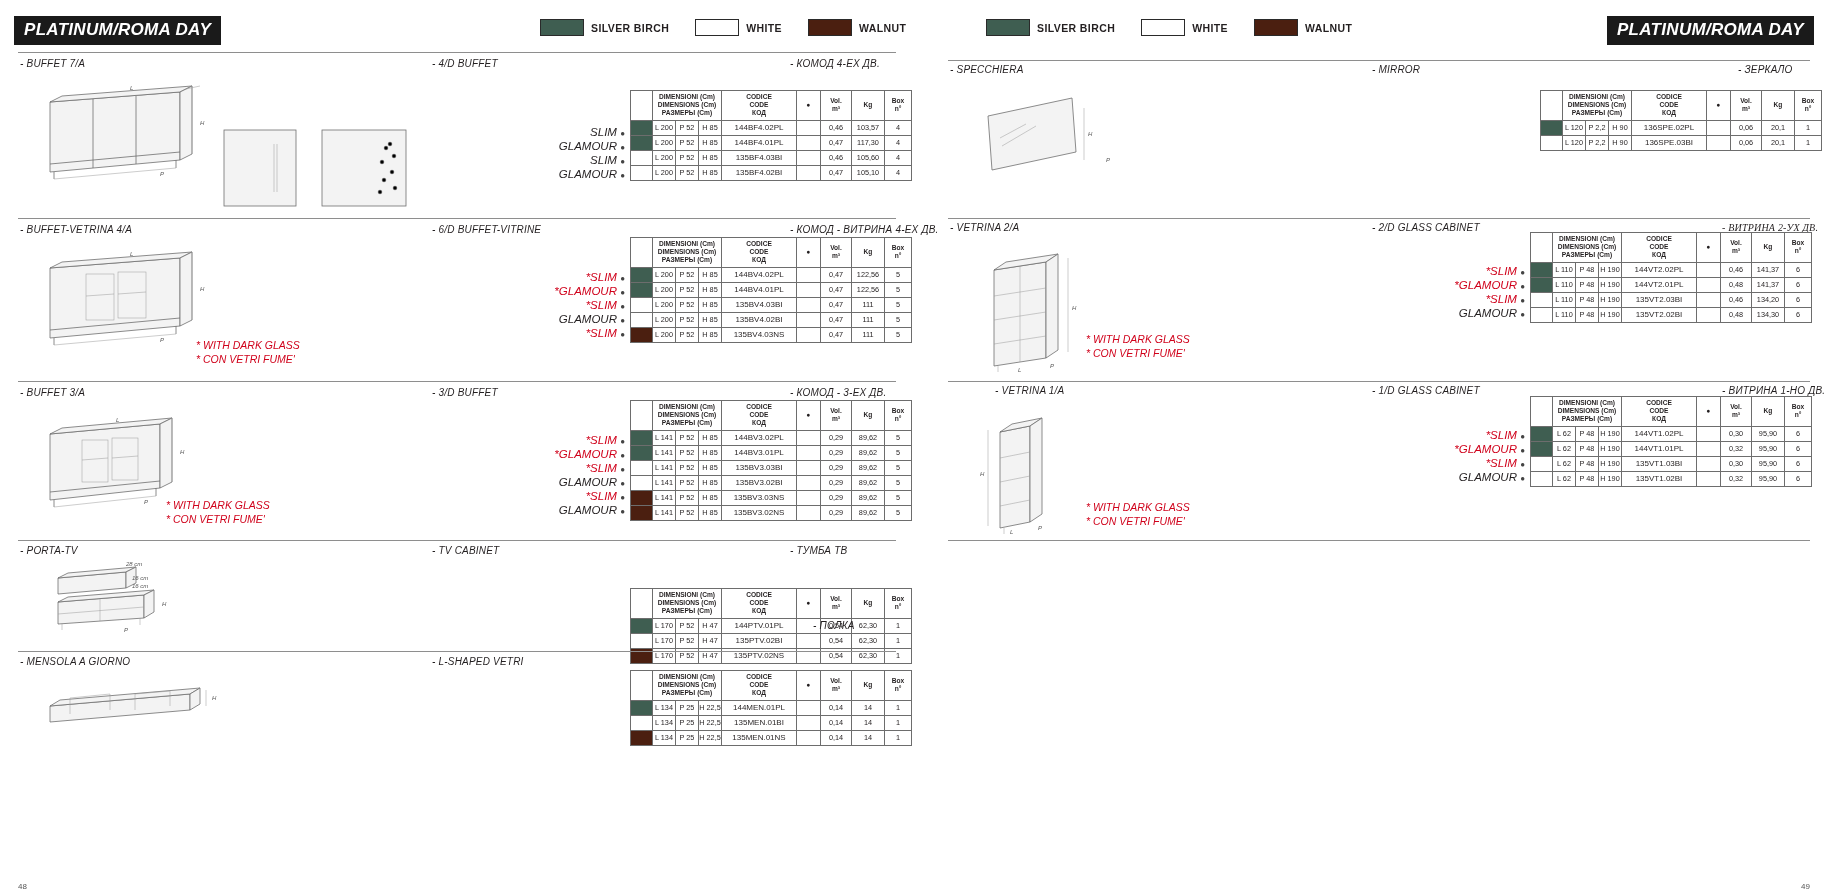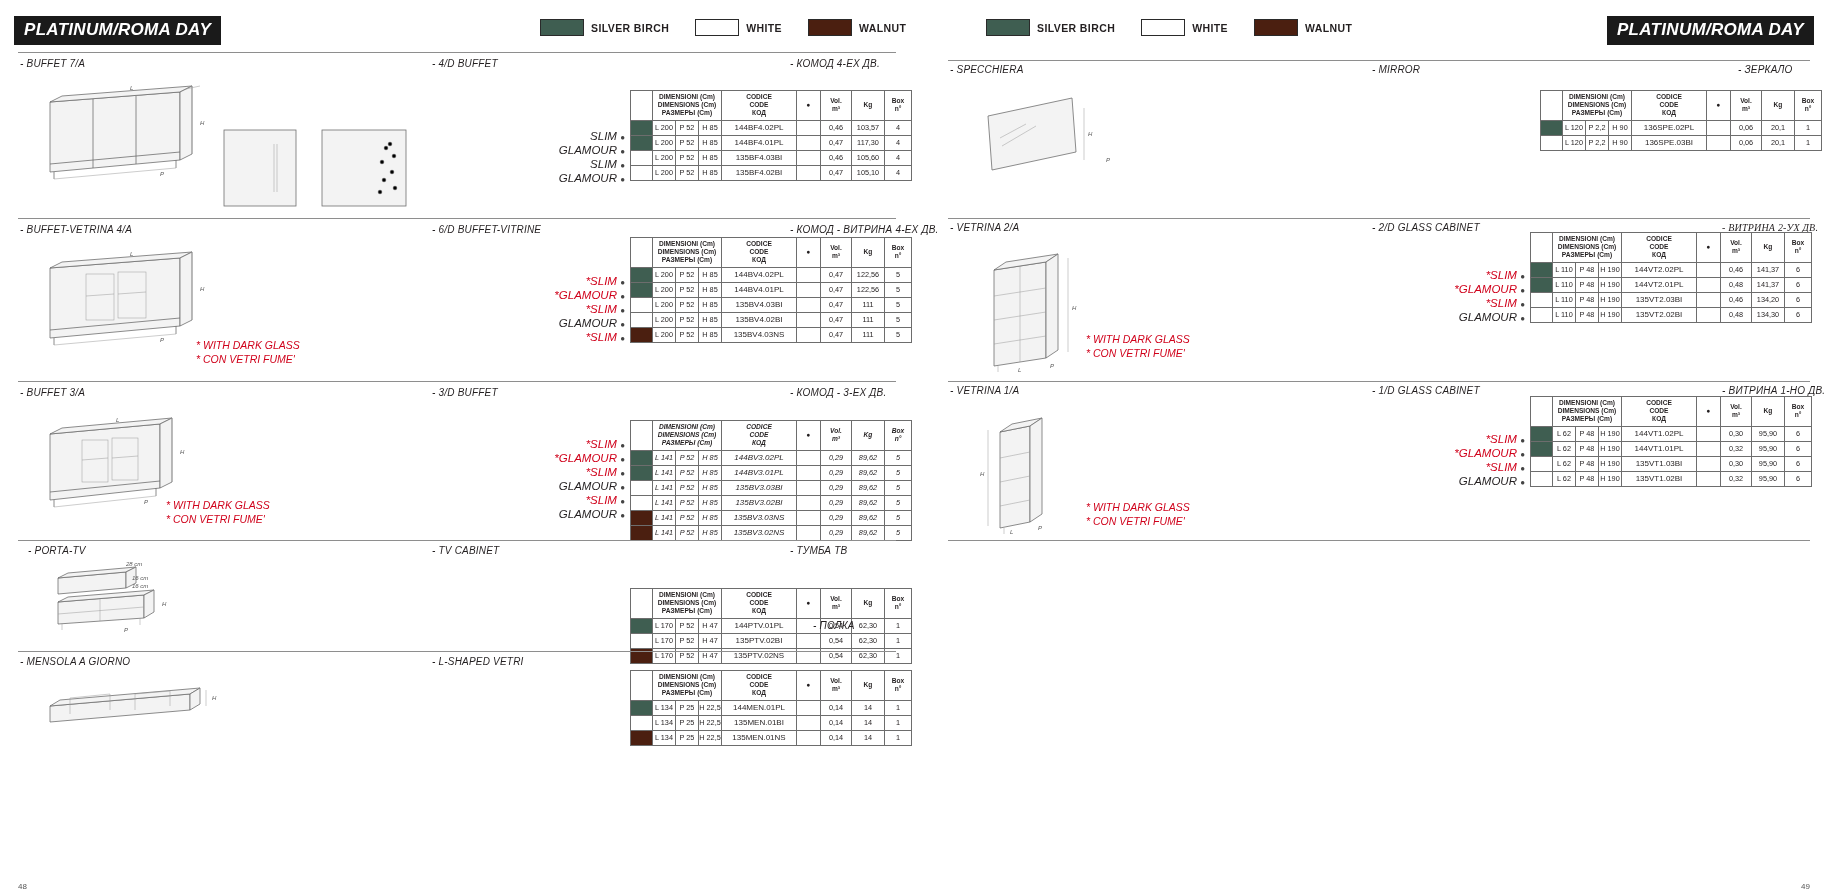--- a/index.html
+++ b/index.html
@@ -62,21 +62,21 @@
   .c-dim{width:22px;font-size:7.3px;}
   .c-code{width:68px;font-size:8px;font-weight:bold;}
   .c-dot{width:17px;}
   .c-vol{width:24px;font-size:7.3px;}
   .c-kg{width:26px;font-size:7.3px;}
   .c-box{width:20px;font-size:7.3px;}
   .swatch-cell{padding:0;}
   .swatch-cell div{width:100%;height:14px;}
   
   .labels{position:absolute;text-align:right;font-size:11.5px;font-style:italic;}
-  .labels div{height:14px;line-height:22px;white-space:nowrap;font-style:italic;}
+  .labels div{height:14px;line-height:14px;white-space:nowrap;font-style:italic;}
   .labels .star{color:#d0021b;}
   .labels .dot{font-size:8px;color:#444;}
   
   .note{position:absolute;font-size:10.5px;font-style:italic;color:#d0021b;line-height:1.35;white-space:nowrap;}
   
   .style-word{position:absolute;font-size:15px;font-style:italic;letter-spacing:1px;}
   
   .pagenum{position:absolute;bottom:4px;font-size:8px;color:#555;}
   
   svg.draw{position:absolute;overflow:visible;}
@@ -417,21 +417,21 @@
 
   <div class="labels" style="left:500px;top:433px;width:125px;">
     <div><span class="star">*SLIM</span> <span class="dot">●</span></div>
     <div><span class="star">*GLAMOUR</span> <span class="dot">●</span></div>
     <div><span class="star">*SLIM</span> <span class="dot">●</span></div>
     <div><span>GLAMOUR</span> <span class="dot">●</span></div>
     <div><span class="star">*SLIM</span> <span class="dot">●</span></div>
     <div><span>GLAMOUR</span> <span class="dot">●</span></div>
   </div>
 
-  <table class="spec" style="left:630px;top:420px;font-style:italic;">
+  <table class="spec" style="left:630px;top:400px;">
     <thead>
       <tr>
         <th class="c-color"></th>
         <th colspan="3">
           <div>DIMENSIONI (Cm)</div>
           <div>DIMENSIONS (Cm)</div>
           <div>РАЗМЕРЫ (Cm)</div>
         </th>
         <th class="c-code">
           <div>CODICE</div>
@@ -526,21 +526,21 @@
         <td class="c-code">135BV3.02NS</td>
         <td class="c-dot"></td>
         <td class="c-vol">0,29</td>
         <td class="c-kg">89,62</td>
         <td class="c-box">5</td>
       </tr>
     </tbody>
   </table>
 
   <div class="rule" style="left:18px;top:540px;width:878px;"></div>
-  <div class="sect-title" style="left:20px;top:545px;margin-left:8px;">- PORTA-TV</div>
+  <div class="sect-title" style="left:20px;top:545px;">- PORTA-TV</div>
   <div class="sect-title" style="left:432px;top:545px;">- TV CABINET</div>
   <div class="sect-title" style="left:790px;top:545px;">- ТУМБА ТВ</div>
 
   <svg class="draw" style="left:40px;top:562px;" width="190" height="75" viewBox="0 0 190 75">
     <polygon points="18,16 86,10 86,26 18,32" class="fill-lite"></polygon>
     <polygon points="18,16 28,11 96,5 86,10" class="fill-lite"></polygon>
     <polygon points="86,10 96,5 96,21 86,26" class="fill-lite"></polygon>
     <polygon points="18,40 104,33 104,56 18,62" class="fill-lite"></polygon>
     <polygon points="18,40 28,35 114,28 104,33" class="fill-lite"></polygon>
     <polygon points="104,33 114,28 114,50 104,56" class="fill-lite"></polygon>
@@ -888,21 +888,21 @@
         <td class="c-code">135VT2.02BI</td>
         <td class="c-dot"></td>
         <td class="c-vol">0,48</td>
         <td class="c-kg">134,30</td>
         <td class="c-box">6</td>
       </tr>
     </tbody>
   </table>
 
   <div class="rule" style="left:948px;top:381px;width:862px;"></div>
-  <div class="sect-title" style="left:950px;top:385px;font-style:italic;">- VETRINA 1/A</div>
+  <div class="sect-title" style="left:995px;top:385px;font-style:italic;">- VETRINA 1/A</div>
   <div class="sect-title" style="left:1372px;top:385px;">- 1/D GLASS CABINET</div>
   <div class="sect-title" style="left:1722px;top:385px;">- ВИТРИНА 1-НО ДВ.</div>
 
   <svg class="draw" style="left:980px;top:404px;" width="150" height="130" viewBox="0 0 150 130">
     <polygon points="20,28 50,22 50,118 20,124" class="fill-lite"></polygon>
     <polygon points="20,28 32,20 62,14 50,22" class="fill-lite"></polygon>
     <polygon points="50,22 62,14 62,110 50,118" class="fill-lite"></polygon>
     <line x1="20" y1="54" x2="50" y2="48" class="thin"></line>
     <line x1="20" y1="78" x2="50" y2="72" class="thin"></line>
     <line x1="20" y1="102" x2="50" y2="96" class="thin"></line>

